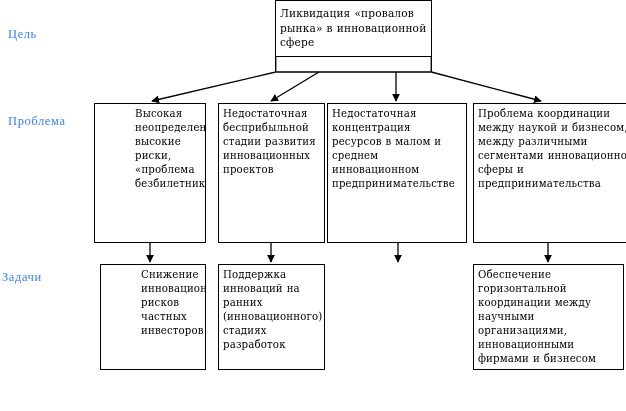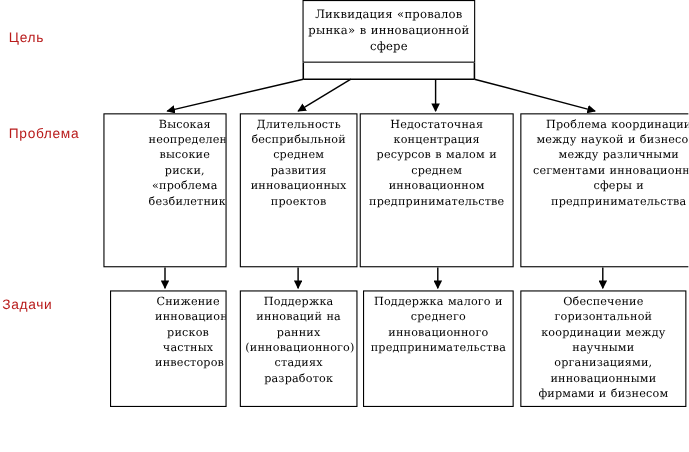--- a/index.html
+++ b/index.html
@@ -14,32 +14,32 @@
   }
   #canvas {
     position: relative;
     width: 626px;
     height: 411px;
     background: #ffffff;
     overflow: hidden;
   }
   .row-label {
     position: absolute;
-    font-family: Liberation Sans, sans-serif;
+    font-family: Liberation Serif, serif;
     font-size: 12.5px;
     letter-spacing: 0.6px;
-    color: #b91c1c;
+    color: #3b82f6;
     white-space: nowrap;
   }
   .node {
     position: absolute;
     box-sizing: border-box;
     border: 1.4px solid #000000;
     background: #ffffff;
-    text-align: center;
+    text-align: left;
     font-family: "DejaVu Serif", "Liberation Serif", serif;
     color: #000000;
     overflow: hidden;
   }
   .node .txt {
     display: block;
     padding: 3px 4px 0 4px;
     line-height: 1.38;
     letter-spacing: 0.15px;
     word-spacing: 0.5px;
@@ -114,35 +114,32 @@
   <div class="row-label" style="left:2px; top:270px;">Задачи</div>
 
   <div class="node" id="goal-box">
     <span class="txt">Ликвидация «провалов рынка» в инновационной сфере</span>
   </div>
 
   <div class="node problem-box col-0">
     <span class="txt">Высокая неопределенность, высокие риски, «проблема безбилетника»</span>
   </div>
   <div class="node problem-box col-1">
-    <span class="txt">Длительность бесприбыльной среднем развития инновационных проектов</span>
+    <span class="txt">Недостаточная бесприбыльной стадии развития инновационных проектов</span>
   </div>
   <div class="node problem-box col-2">
     <span class="txt">Недостаточная концентрация ресурсов в малом и среднем инновационном предпринимательстве</span>
   </div>
   <div class="node problem-box col-3">
     <span class="txt">Проблема координации между наукой и бизнесом, между различными сегментами инновационной сферы и предпринимательства</span>
   </div>
 
   <div class="node task-box col-0">
     <span class="txt">Снижение инновационных рисков частных инвесторов</span>
   </div>
   <div class="node task-box col-1">
     <span class="txt">Поддержка инноваций на ранних (инновационного) стадиях разработок</span>
   </div>
-  <div class="node task-box col-2">
-    <span class="txt">Поддержка малого и среднего инновационного предпринимательства</span>
-  </div>
   <div class="node task-box col-3">
     <span class="txt">Обеспечение горизонтальной координации между научными организациями, инновационными фирмами и бизнесом</span>
   </div>
 
 </div>
 
 </body></html>

